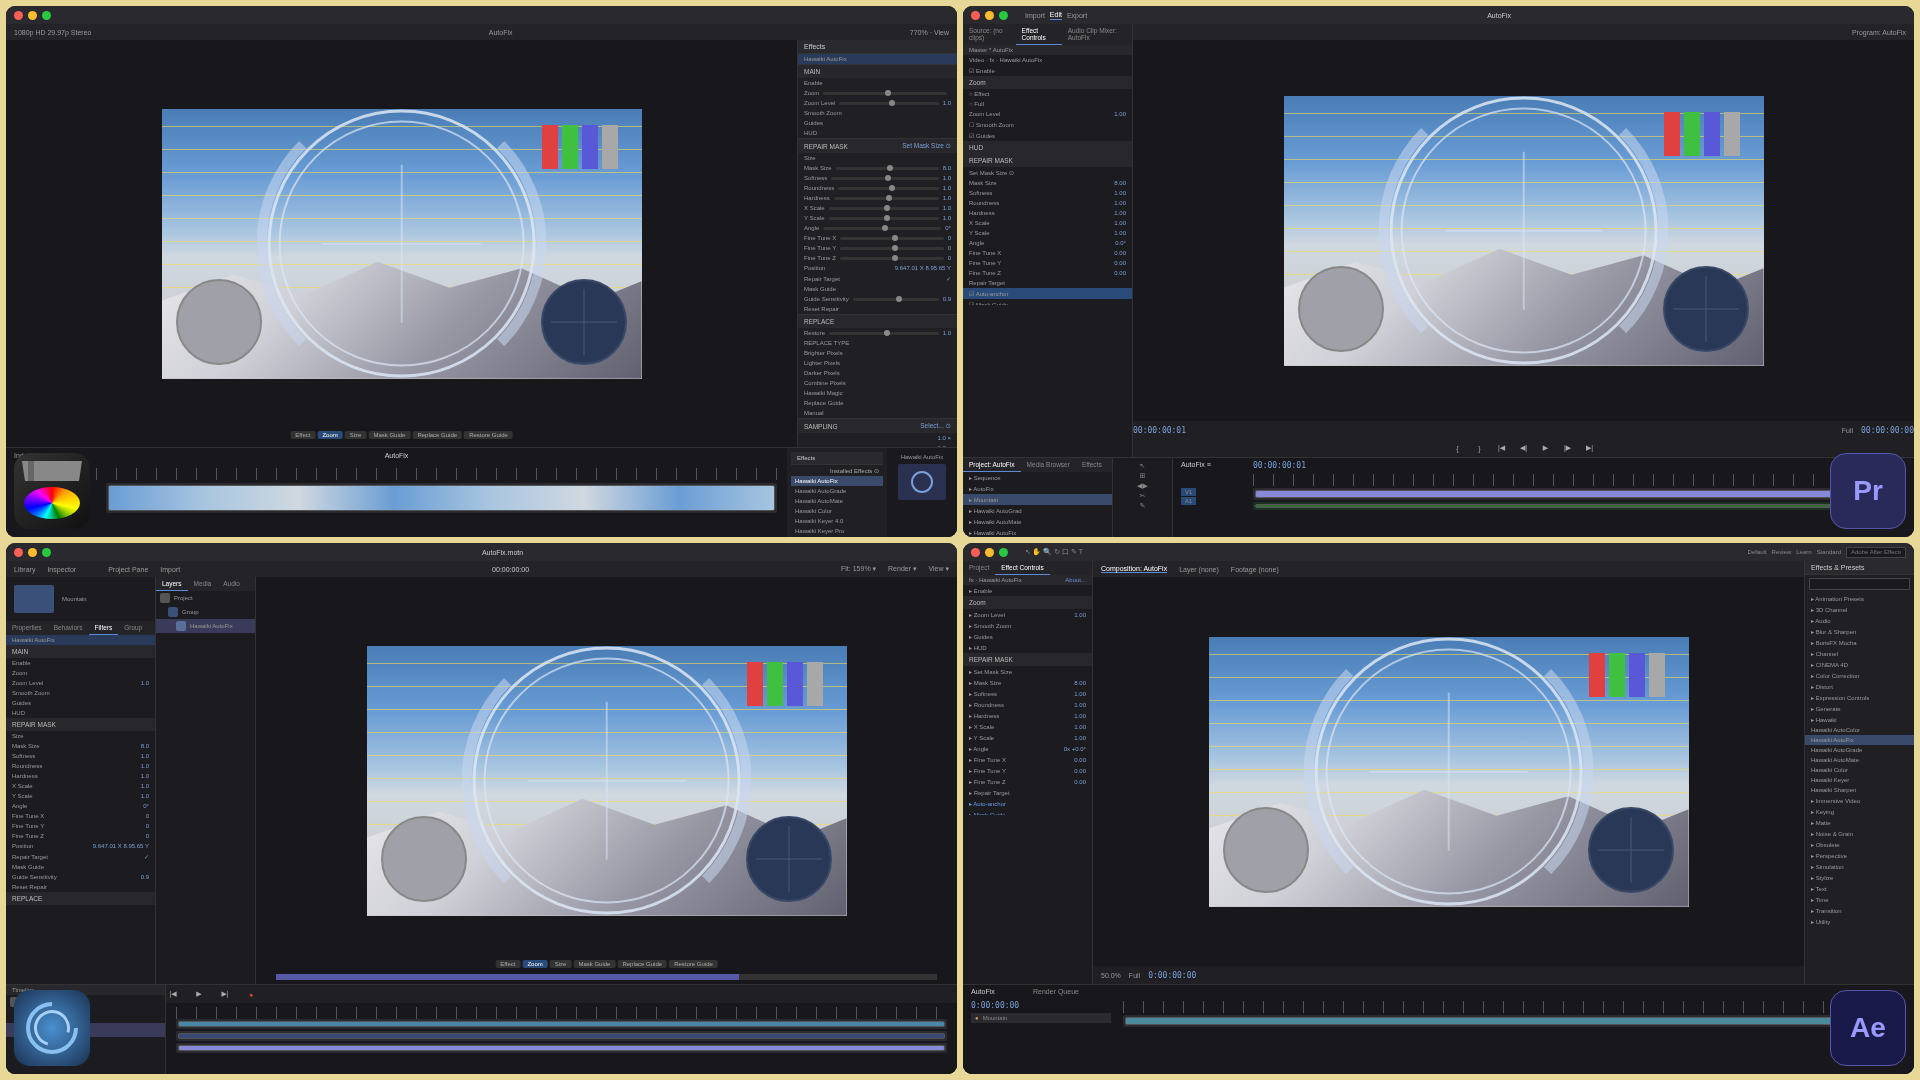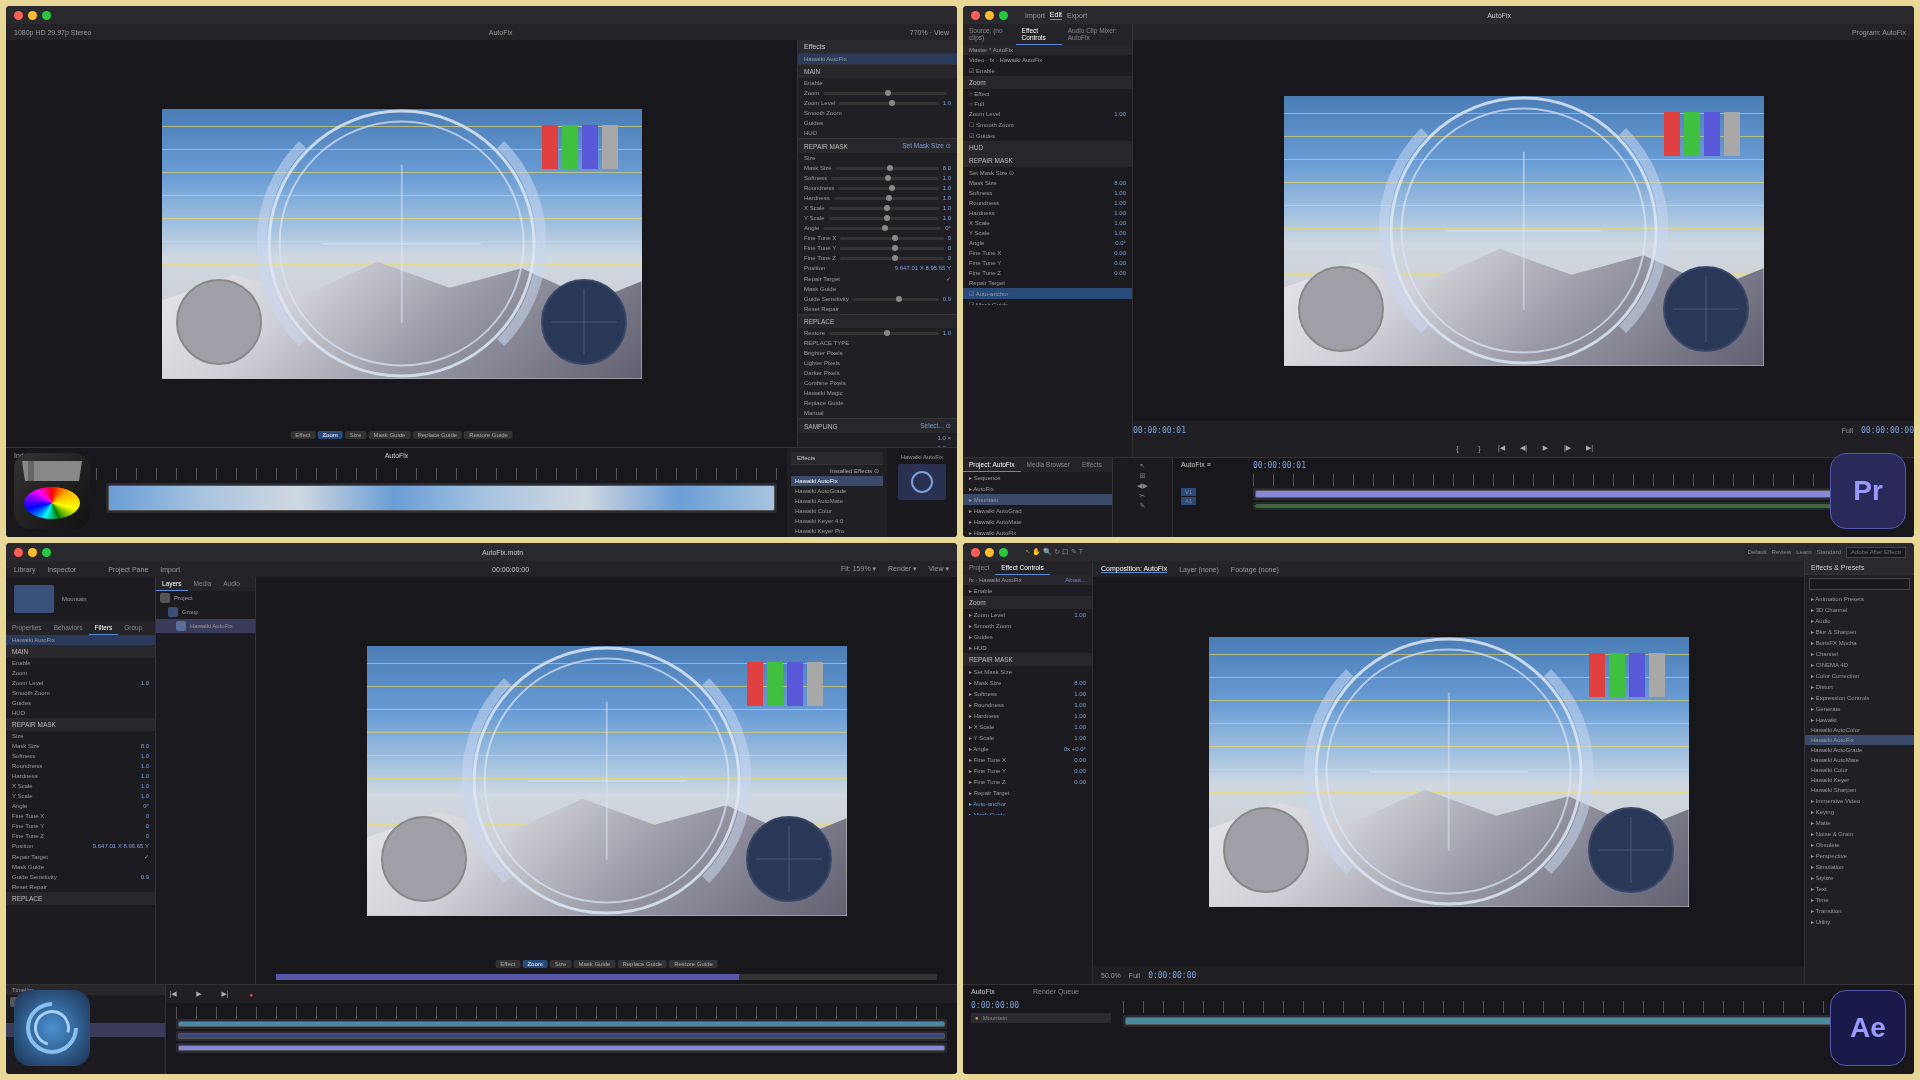--- a/index.html
+++ b/index.html
@@ -1,18 +1,18 @@
 <!DOCTYPE html>
 <html><head>
 <meta charset="utf-8">
 <style>
 *{margin:0;padding:0;box-sizing:border-box;font-family:-apple-system,BlinkMacSystemFont,sans-serif}
 body{background:#e8d898;width:1920px;height:1080px;overflow:hidden}
 .grid{display:grid;grid-template-columns:1fr 1fr;grid-template-rows:1fr 1fr;gap:6px;padding:6px;height:100%}
-.panel{background:#1a1a1e;border-radius:4px;position:relative;overflow:hidden;display:flex;flex-direction:column}
+.panel{background:#1a1a1e;border-radius:9px;position:relative;overflow:hidden;display:flex;flex-direction:column}
 .titlebar{height:18px;background:#2a2a2e;display:flex;align-items:center;padding:0 8px;gap:5px}
 .tbtn{width:9px;height:9px;border-radius:50%}
 .tbtn.r{background:#ff5f57}.tbtn.y{background:#febc2e}.tbtn.g{background:#28c840}
 .toolbar{height:16px;background:#242428;display:flex;align-items:center;padding:0 8px;font-size:7px;color:#999;gap:12px}
 .mainarea{flex:1;display:flex;min-height:0}
 .viewer{flex:1;background:#18181c;position:relative;display:flex;align-items:center;justify-content:center;padding:20px}
 .preview{position:relative;width:100%;max-width:480px;aspect-ratio:16/9;background:linear-gradient(180deg,#4a7db5 0%,#6a9dd5 25%,#a8c5e0 45%,#d0d8e0 55%,#c5c5c5 100%)}
 .preview::before{content:"";position:absolute;inset:0;background:repeating-linear-gradient(0deg,transparent 0,transparent 22px,rgba(240,220,80,0.6) 22px,rgba(240,220,80,0.6) 23px)}
 .mountain{position:absolute;bottom:0;left:0;right:0;height:48%;background:linear-gradient(135deg,#e8e8ec 0%,#d0d0d8 30%,#9898a5 60%,#606070 100%);clip-path:polygon(0 40%,15% 20%,30% 35%,45% 10%,60% 30%,75% 15%,90% 40%,100% 25%,100% 100%,0 100%)}
 .hud-ring{position:absolute;left:50%;top:50%;transform:translate(-50%,-50%);width:56%;aspect-ratio:1;border-radius:50%;border:3px solid rgba(220,230,245,0.85)}

